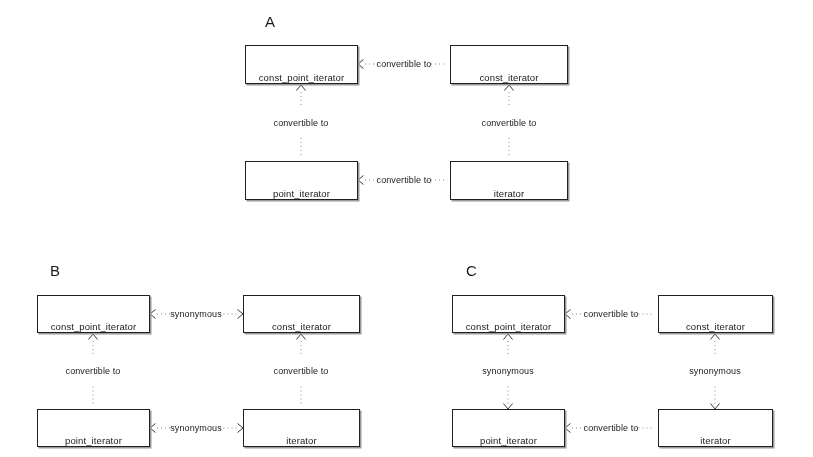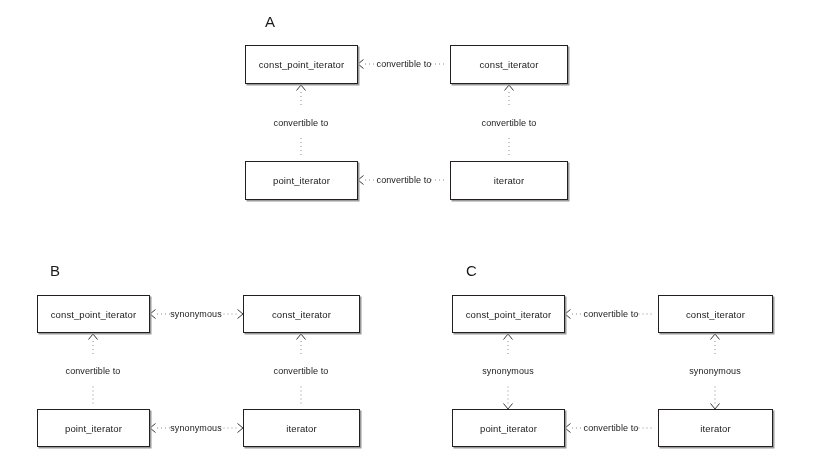--- a/index.html
+++ b/index.html
@@ -30,21 +30,21 @@
     line-height: 1;
     white-space: nowrap;
   }
   .node {
     position: absolute;
     box-sizing: border-box;
     background: #ffffff;
     border: 1px solid #231f20;
     box-shadow: 1.5px 1.5px 0 0 #9a9a9a;
     display: flex;
-    align-items: center;
+    align-items: flex-end;
     justify-content: center;
   }
   .node-label {
     font-size: 9.5px;
     font-family: "Liberation Sans", sans-serif;
     color: #1a1a1a;
     white-space: nowrap;
     letter-spacing: 0.1px;
   }
   .edge-label {

